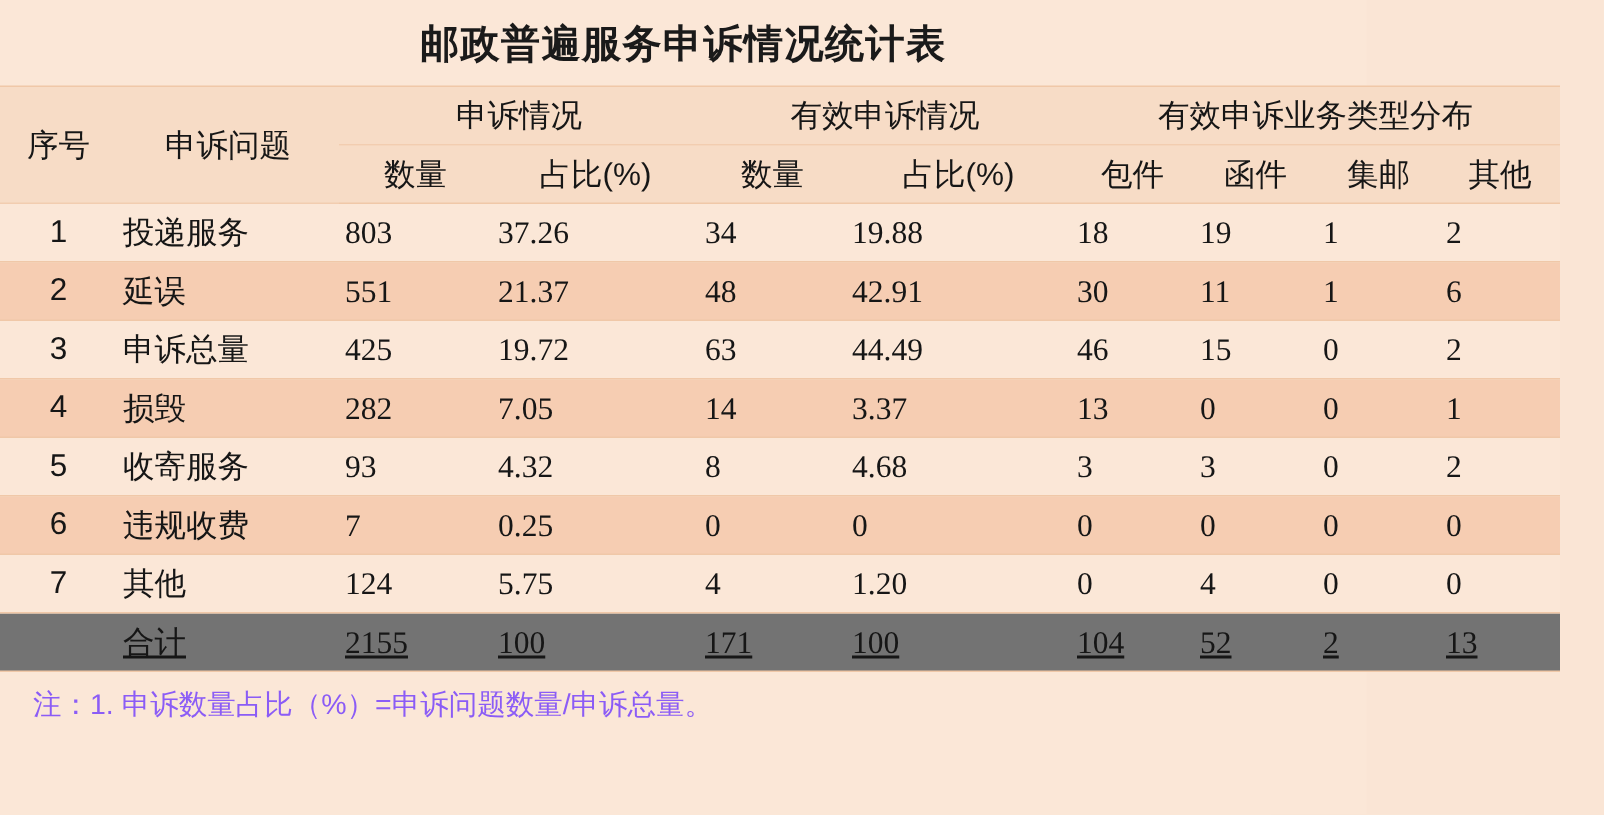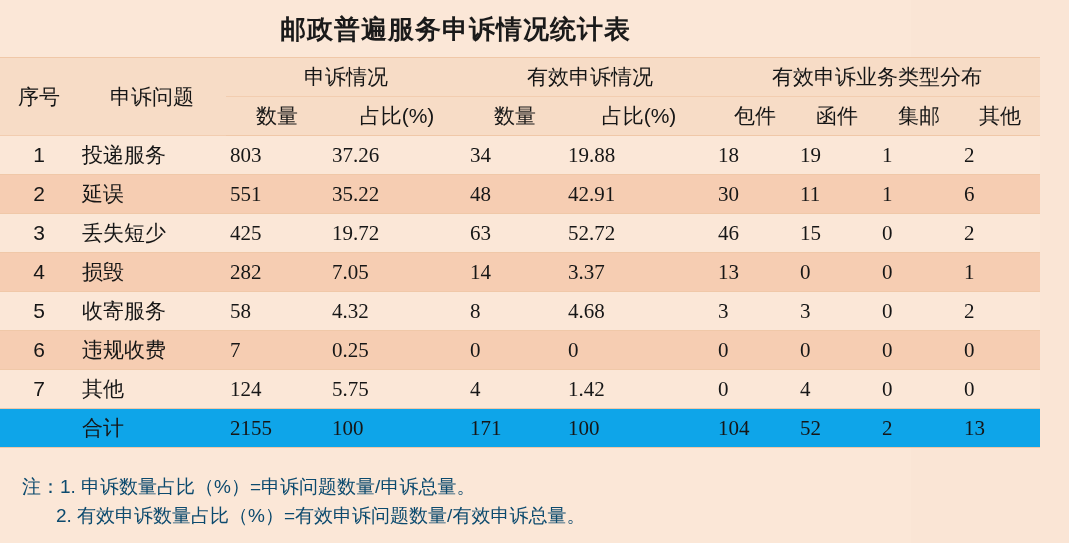--- a/index.html
+++ b/index.html
@@ -55,40 +55,41 @@
   .hdr-rowspan {
     vertical-align: middle;
   }
   tbody tr.odd td {
     background: #fbe7d7;
   }
   tbody tr.even td {
     background: #f6cdb2;
   }
   tbody tr.total td {
-    background: #0ea5e9;
+    background: #737373;
     font-weight: normal;
+    text-decoration: underline;
   }
   td.c { text-align: center; }
   td.l { text-align: left; padding-left: 14px; }
   .col-no    { width: 78px; }
   .col-issue { width: 148px; }
   .col-num1  { width: 102px; }
   .col-pct1  { width: 138px; }
   .col-num2  { width: 98px; }
   .col-pct2  { width: 150px; }
   .col-b1    { width: 82px; }
   .col-b2    { width: 82px; }
   .col-b3    { width: 82px; }
   .col-b4    { width: 80px; }
   .notes {
-    margin: 24px 0 0 0;
+    margin: 8px 0 0 0;
     padding-left: 22px;
     font-size: 19px;
-    color: #0c4a6e;
+    color: #8b5cf6;
     line-height: 1.55;
   }
   .notes div {
     white-space: nowrap;
   }
   .note2 { padding-left: 34px; }
   .num { font-family: "Liberation Serif", "DejaVu Serif", serif; }
 </style>
 </head>
 <body>
@@ -139,56 +140,56 @@
         <td class="l num">19.88</td>
         <td class="l num">18</td>
         <td class="l num">19</td>
         <td class="l num">1</td>
         <td class="l num">2</td>
       </tr>
       <tr class="even">
         <td class="c">2</td>
         <td class="l">延误</td>
         <td class="l num">551</td>
-        <td class="l num">35.22</td>
+        <td class="l num">21.37</td>
         <td class="l num">48</td>
         <td class="l num">42.91</td>
         <td class="l num">30</td>
         <td class="l num">11</td>
         <td class="l num">1</td>
         <td class="l num">6</td>
       </tr>
       <tr class="odd">
         <td class="c">3</td>
-        <td class="l">丢失短少</td>
+        <td class="l">申诉总量</td>
         <td class="l num">425</td>
         <td class="l num">19.72</td>
         <td class="l num">63</td>
-        <td class="l num">52.72</td>
+        <td class="l num">44.49</td>
         <td class="l num">46</td>
         <td class="l num">15</td>
         <td class="l num">0</td>
         <td class="l num">2</td>
       </tr>
       <tr class="even">
         <td class="c">4</td>
         <td class="l">损毁</td>
         <td class="l num">282</td>
         <td class="l num">7.05</td>
         <td class="l num">14</td>
         <td class="l num">3.37</td>
         <td class="l num">13</td>
         <td class="l num">0</td>
         <td class="l num">0</td>
         <td class="l num">1</td>
       </tr>
       <tr class="odd">
         <td class="c">5</td>
         <td class="l">收寄服务</td>
-        <td class="l num">58</td>
+        <td class="l num">93</td>
         <td class="l num">4.32</td>
         <td class="l num">8</td>
         <td class="l num">4.68</td>
         <td class="l num">3</td>
         <td class="l num">3</td>
         <td class="l num">0</td>
         <td class="l num">2</td>
       </tr>
       <tr class="even">
         <td class="c">6</td>
@@ -201,21 +202,21 @@
         <td class="l num">0</td>
         <td class="l num">0</td>
         <td class="l num">0</td>
       </tr>
       <tr class="odd">
         <td class="c">7</td>
         <td class="l">其他</td>
         <td class="l num">124</td>
         <td class="l num">5.75</td>
         <td class="l num">4</td>
-        <td class="l num">1.42</td>
+        <td class="l num">1.20</td>
         <td class="l num">0</td>
         <td class="l num">4</td>
         <td class="l num">0</td>
         <td class="l num">0</td>
       </tr>
       <tr class="total">
         <td class="c"></td>
         <td class="l">合计</td>
         <td class="l num">2155</td>
         <td class="l num">100</td>
@@ -224,16 +225,15 @@
         <td class="l num">104</td>
         <td class="l num">52</td>
         <td class="l num">2</td>
         <td class="l num">13</td>
       </tr>
     </tbody>
   </table>
 
   <div class="notes">
     <div>注：1. 申诉数量占比（%）=申诉问题数量/申诉总量。</div>
-    <div class="note2">2. 有效申诉数量占比（%）=有效申诉问题数量/有效申诉总量。</div>
   </div>
 
 </div>
 
 </body></html>

